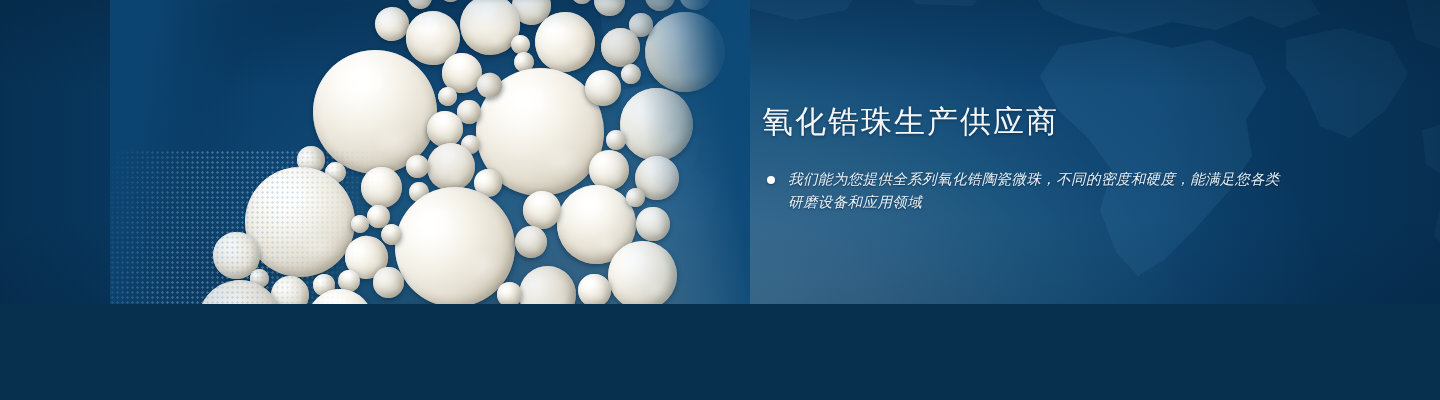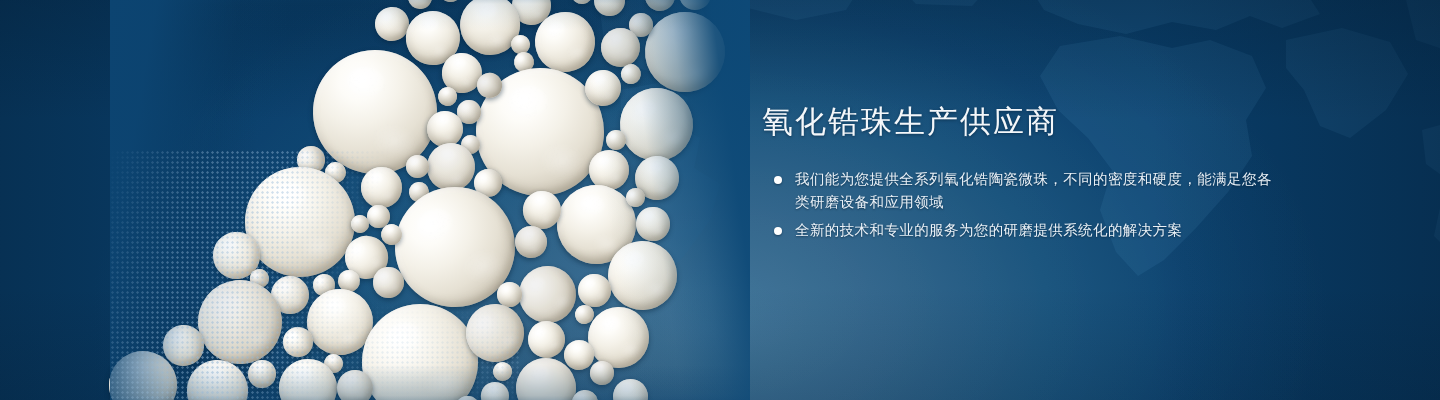--- a/index.html
+++ b/index.html
@@ -1,20 +1,20 @@
 <!DOCTYPE html>
 <html><head>
 <meta charset="utf-8">
 <style>
   html,body{margin:0;padding:0;background:#07304f;}
   *{box-sizing:border-box;}
 
   .banner{
     position:relative;
-    width:1440px;height:400px;
+    width:1440px;height:304px;
     overflow:hidden;
     font-family:"Liberation Sans","DejaVu Sans",sans-serif;
     background:#0a4370;
   }
 
   
   .bg-base{
     position:absolute;inset:0;
     background:
       radial-gradient(ellipse 620px 420px at 710px 330px, #3a7196 0%, #2c6188 28%, #17527c 55%, #0c4370 78%, #093d68 100%),
@@ -120,21 +120,21 @@
     font-size:31px;
     line-height:36px;
     font-weight:400;
     letter-spacing:2px;
     color:#f4f7fa;
     text-shadow:0 1px 3px rgba(3,26,48,0.55);
     white-space:nowrap;
   }
   .bullets{
     list-style:none;
-    margin:7px;padding:0;
+    margin:0;padding:0;font-style:italic;
   }
   .bullet{
     position:relative;
     padding-left:26px;
     margin-bottom:5px;
     font-size:14.5px;
     line-height:23px;
     color:#eaf1f7;
     letter-spacing:.4px;
     text-shadow:0 1px 2px rgba(3,26,48,0.6);
@@ -256,17 +256,16 @@
       </div>
     <div class="photo-mask"></div>
   </div>
   <div class="halftone"></div>
   <div class="halftone2"></div>
 
   <div class="copy">
     <h1 class="headline">氧化锆珠生产供应商</h1>
     <ul class="bullets" id="bullet-list">
         <li class="bullet"><span class="dot"></span><span>我们能为您提供全系列氧化锆陶瓷微珠，不同的密度和硬度，能满足您各类研磨设备和应用领域</span></li>
-        <li class="bullet"><span class="dot"></span><span>全新的技术和专业的服务为您的研磨提供系统化的解决方案</span></li>
       </ul>
   </div>
 
 </div>
 
 </body></html>

